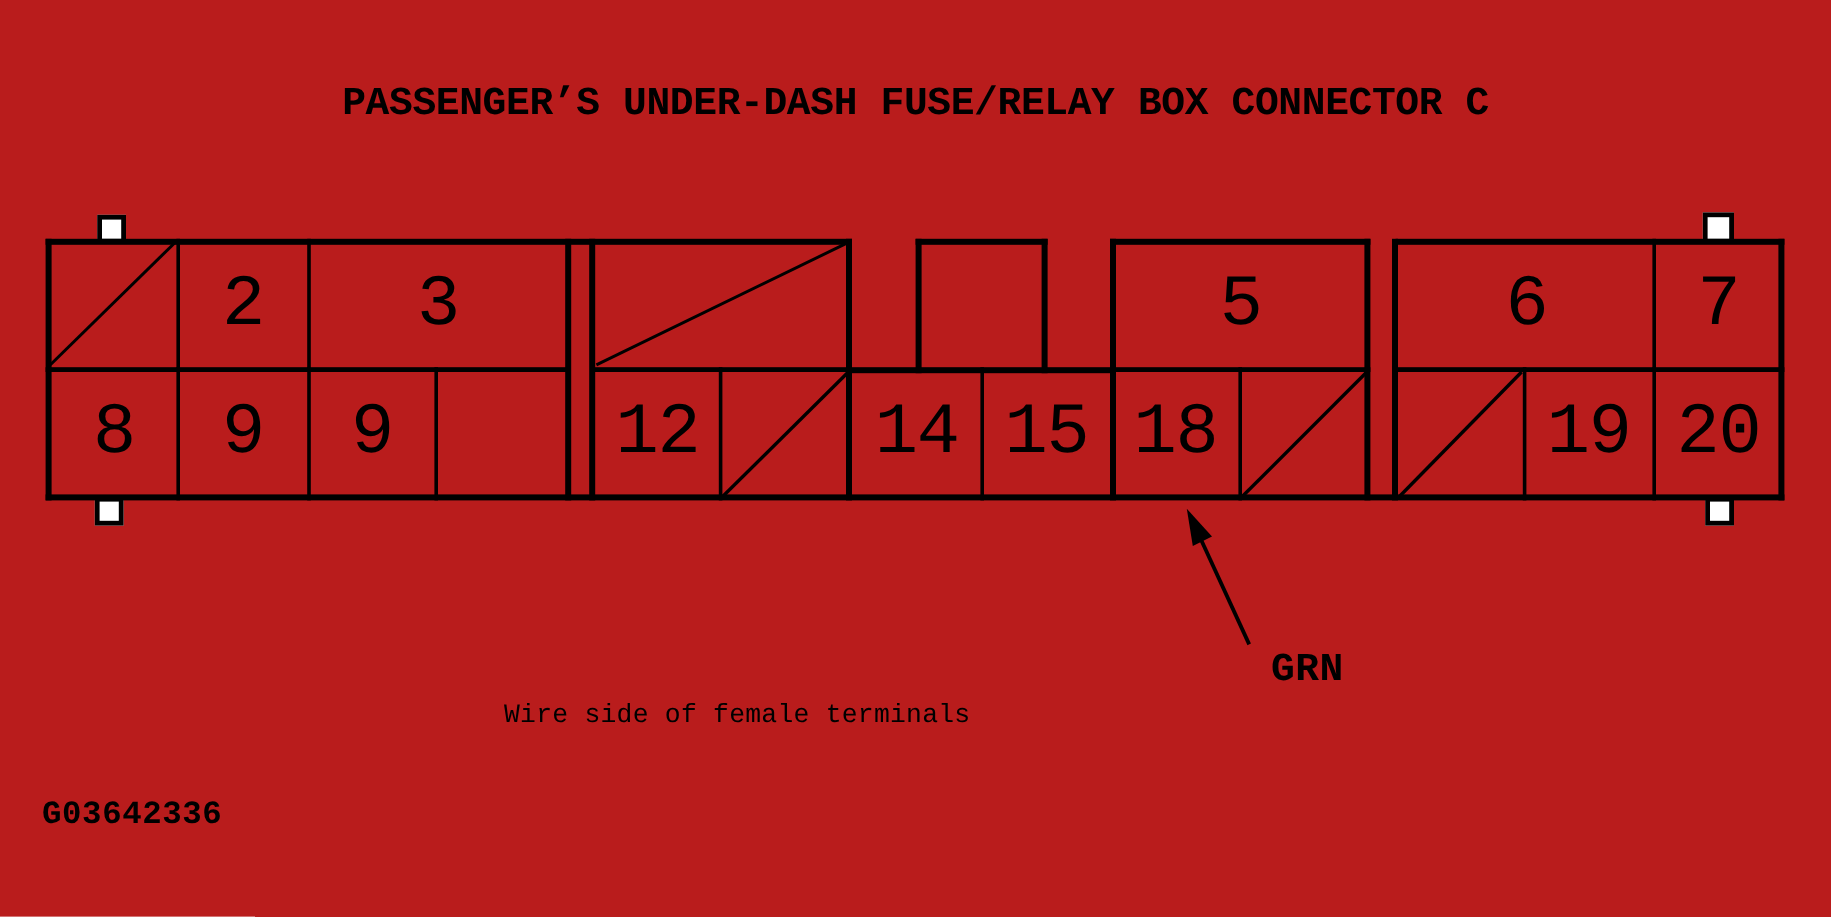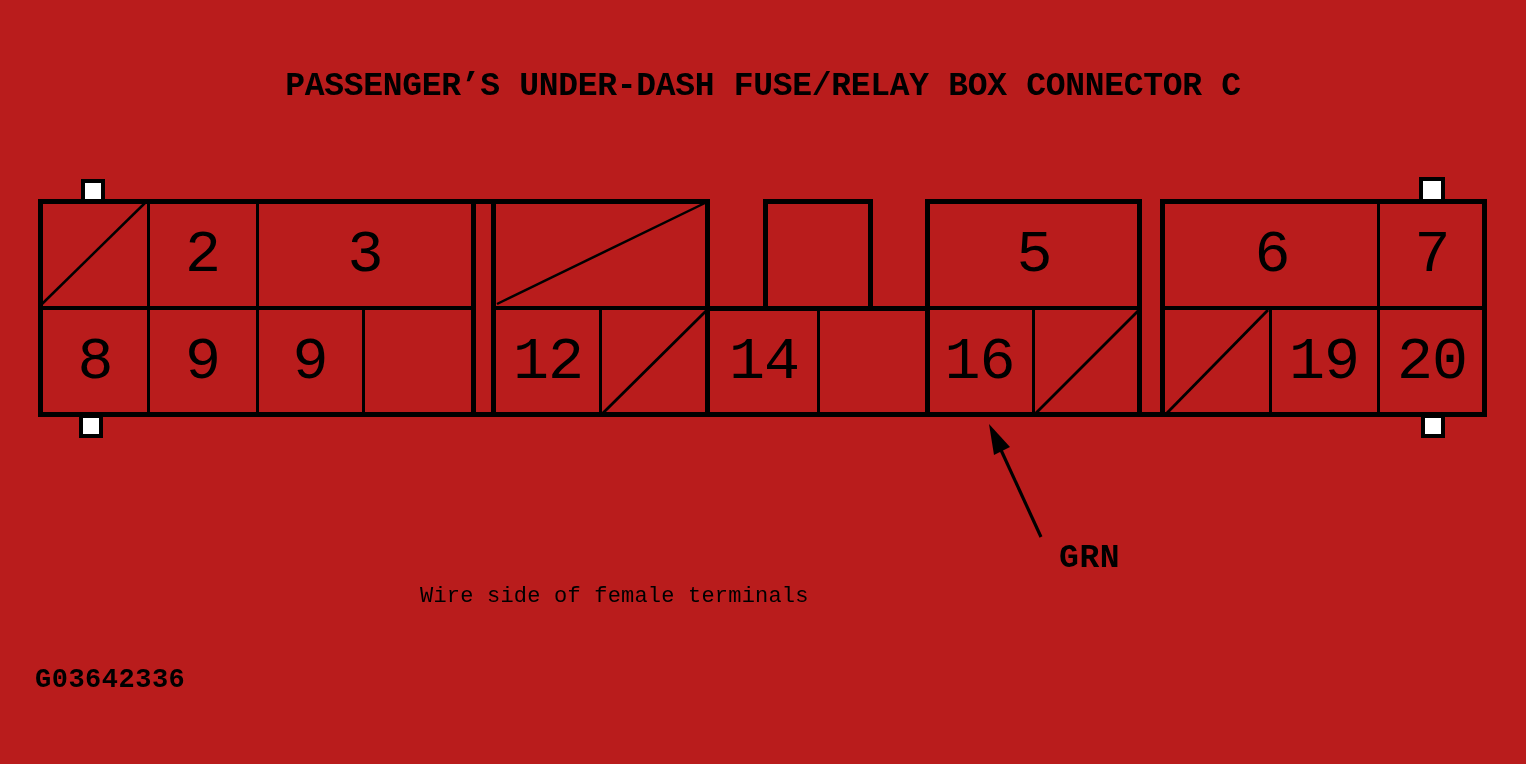--- a/index.html
+++ b/index.html
@@ -82,21 +82,22 @@
   <div class="cl" style="left:257px;top:204px;width:216px;height:102px">3</div>
   <div class="cl" style="left:930px;top:204px;width:208px;height:102px">5</div>
   <div class="cl" style="left:1166px;top:204px;width:212px;height:102px">6</div>
   <div class="cl" style="left:1380px;top:204px;width:104px;height:102px">7</div>
 
   <div class="cl" style="left:43px;top:310px;width:104px;height:103px">8</div>
   <div class="cl" style="left:148px;top:310px;width:109px;height:103px">9</div>
   <div class="cl" style="left:257px;top:310px;width:106px;height:103px">9</div>
   <div class="cl" style="left:496px;top:310px;width:104px;height:103px">12</div>
   <div class="cl" style="left:710px;top:310px;width:108px;height:103px">14</div>
-  <div class="cl" style="left:928px;top:310px;width:103px;height:103px">16</div>
+  <div class="cl" style="left:818px;top:310px;width:108px;height:103px">15</div>
+  <div class="cl" style="left:928px;top:310px;width:103px;height:103px">18</div>
   <div class="cl" style="left:1270px;top:310px;width:108px;height:103px">19</div>
   <div class="cl" style="left:1380px;top:310px;width:104px;height:103px">20</div>
 
   <svg class="overlay" width="1526" height="764" viewBox="0 0 1526 764">
     <line x1="42" y1="304" x2="147" y2="201" stroke="#000" stroke-width="2.5"></line>
     <line x1="497" y1="304" x2="707" y2="202" stroke="#000" stroke-width="2.5"></line>
     <line x1="602" y1="414" x2="708" y2="309" stroke="#000" stroke-width="2.8"></line>
     <line x1="1035" y1="414" x2="1139" y2="310" stroke="#000" stroke-width="2.8"></line>
     <line x1="1166" y1="414" x2="1268" y2="310" stroke="#000" stroke-width="2.8"></line>
     <line x1="1041" y1="537" x2="1001" y2="450" stroke="#000" stroke-width="3.2"></line>

